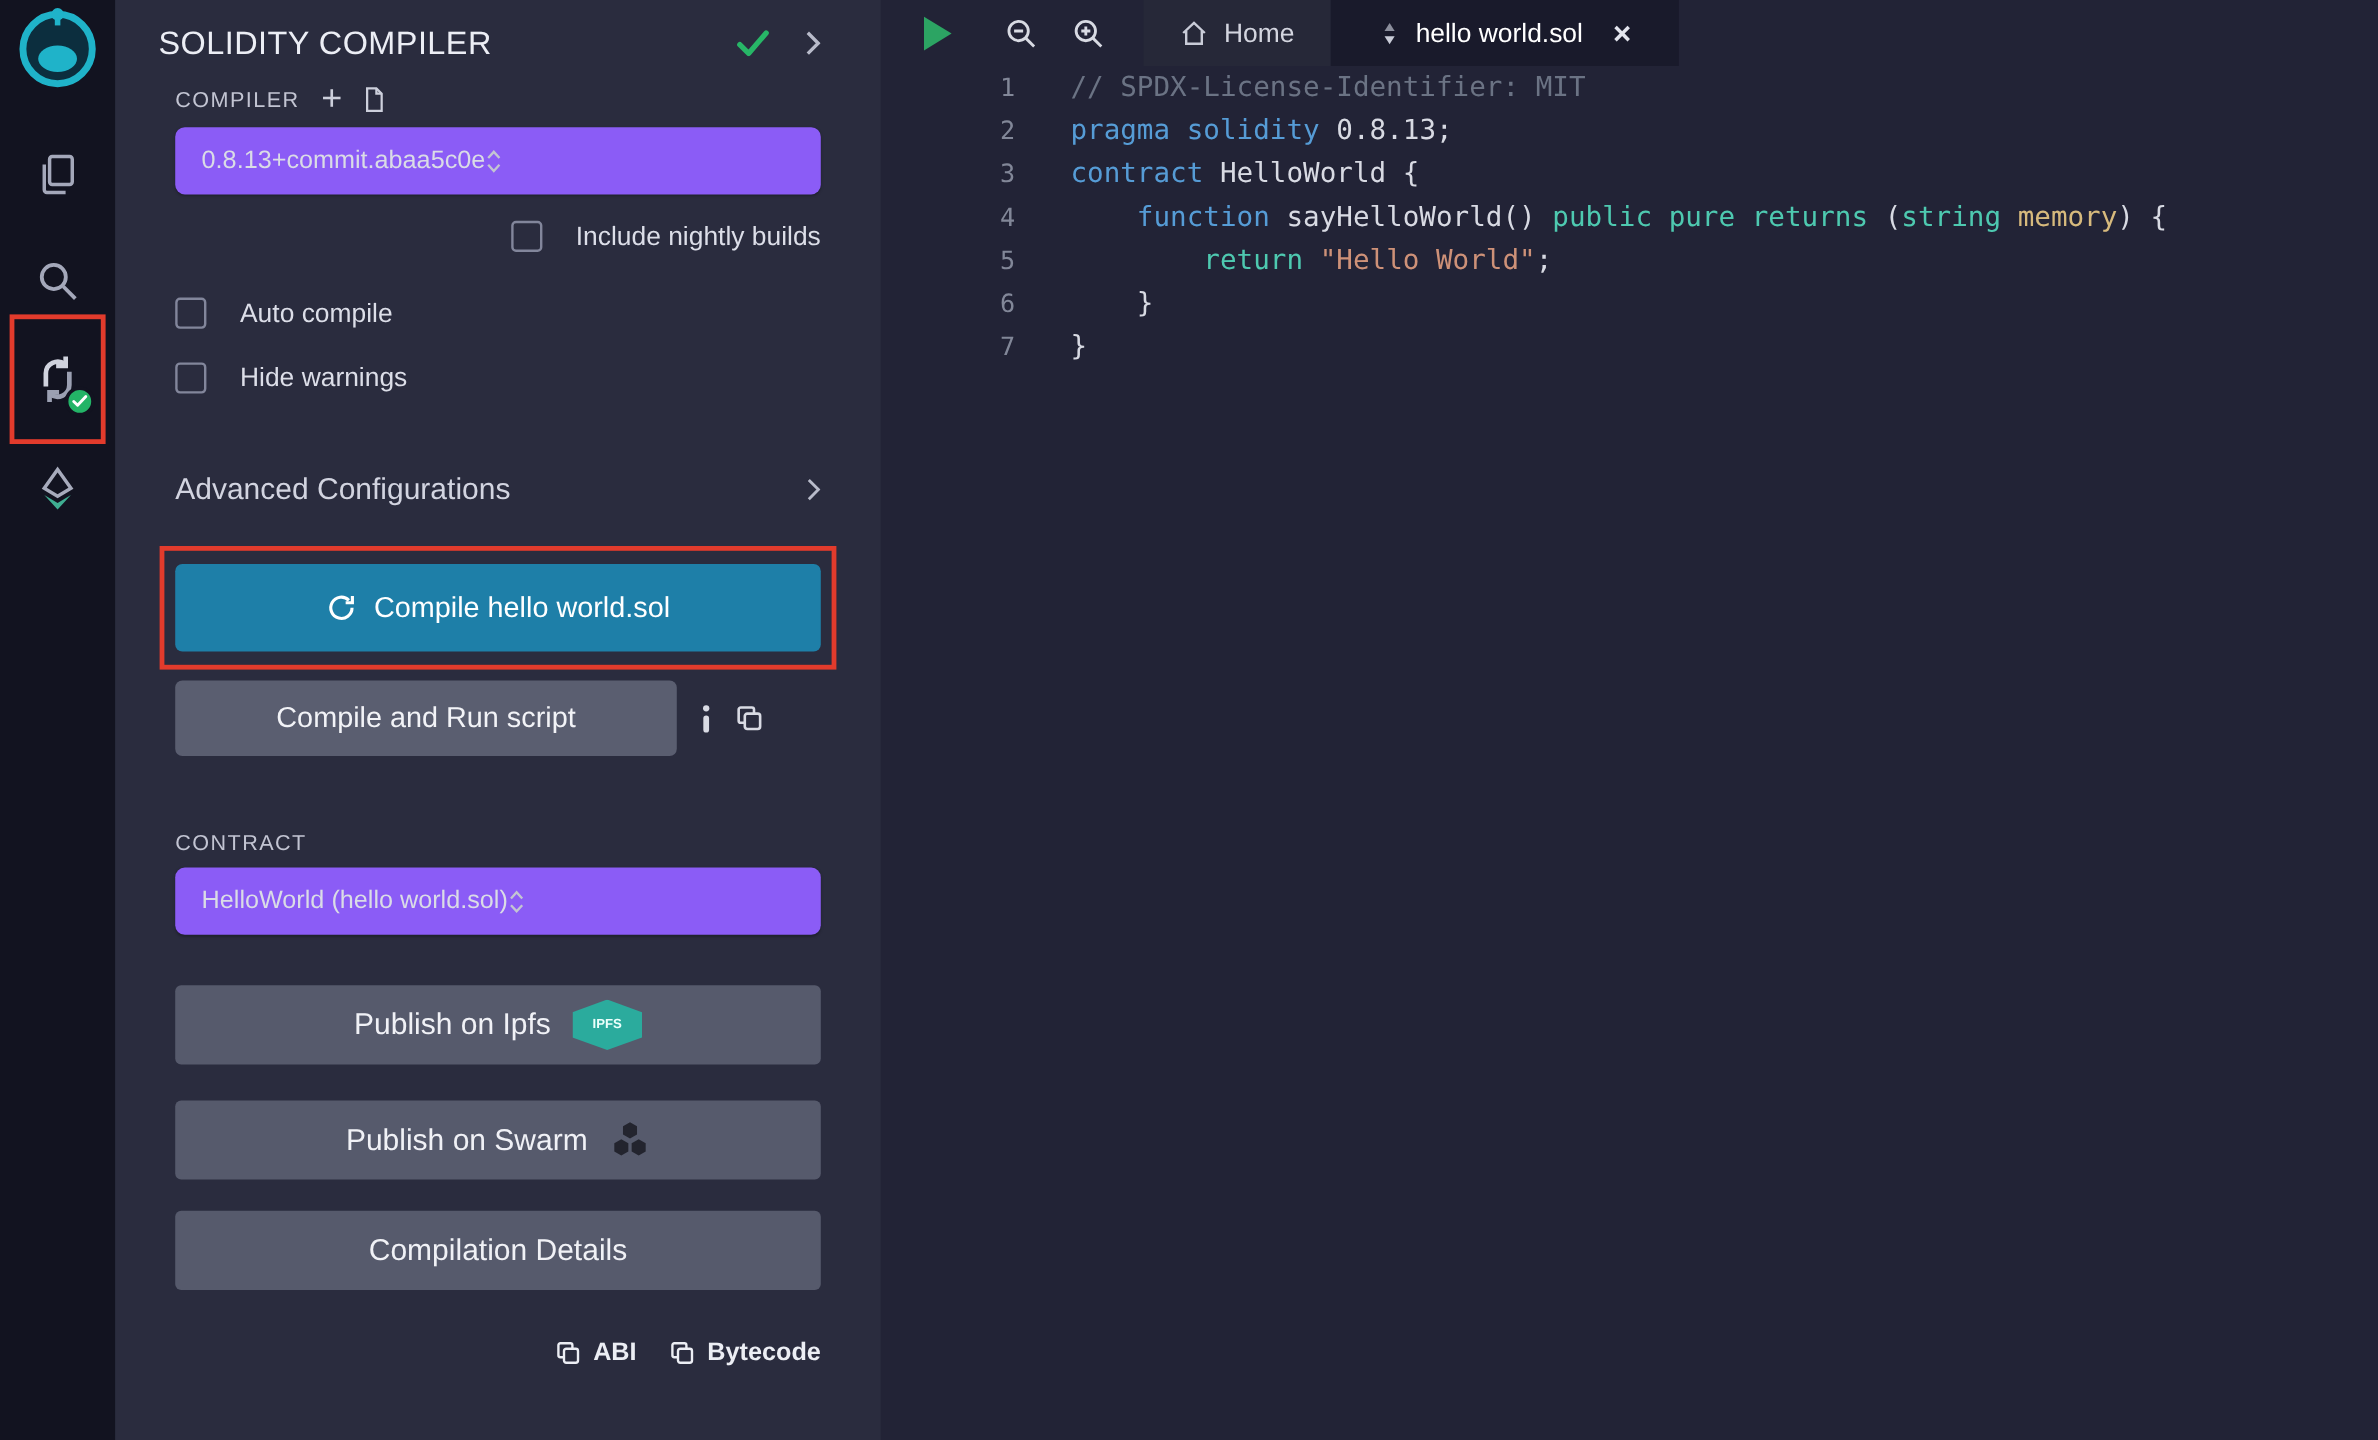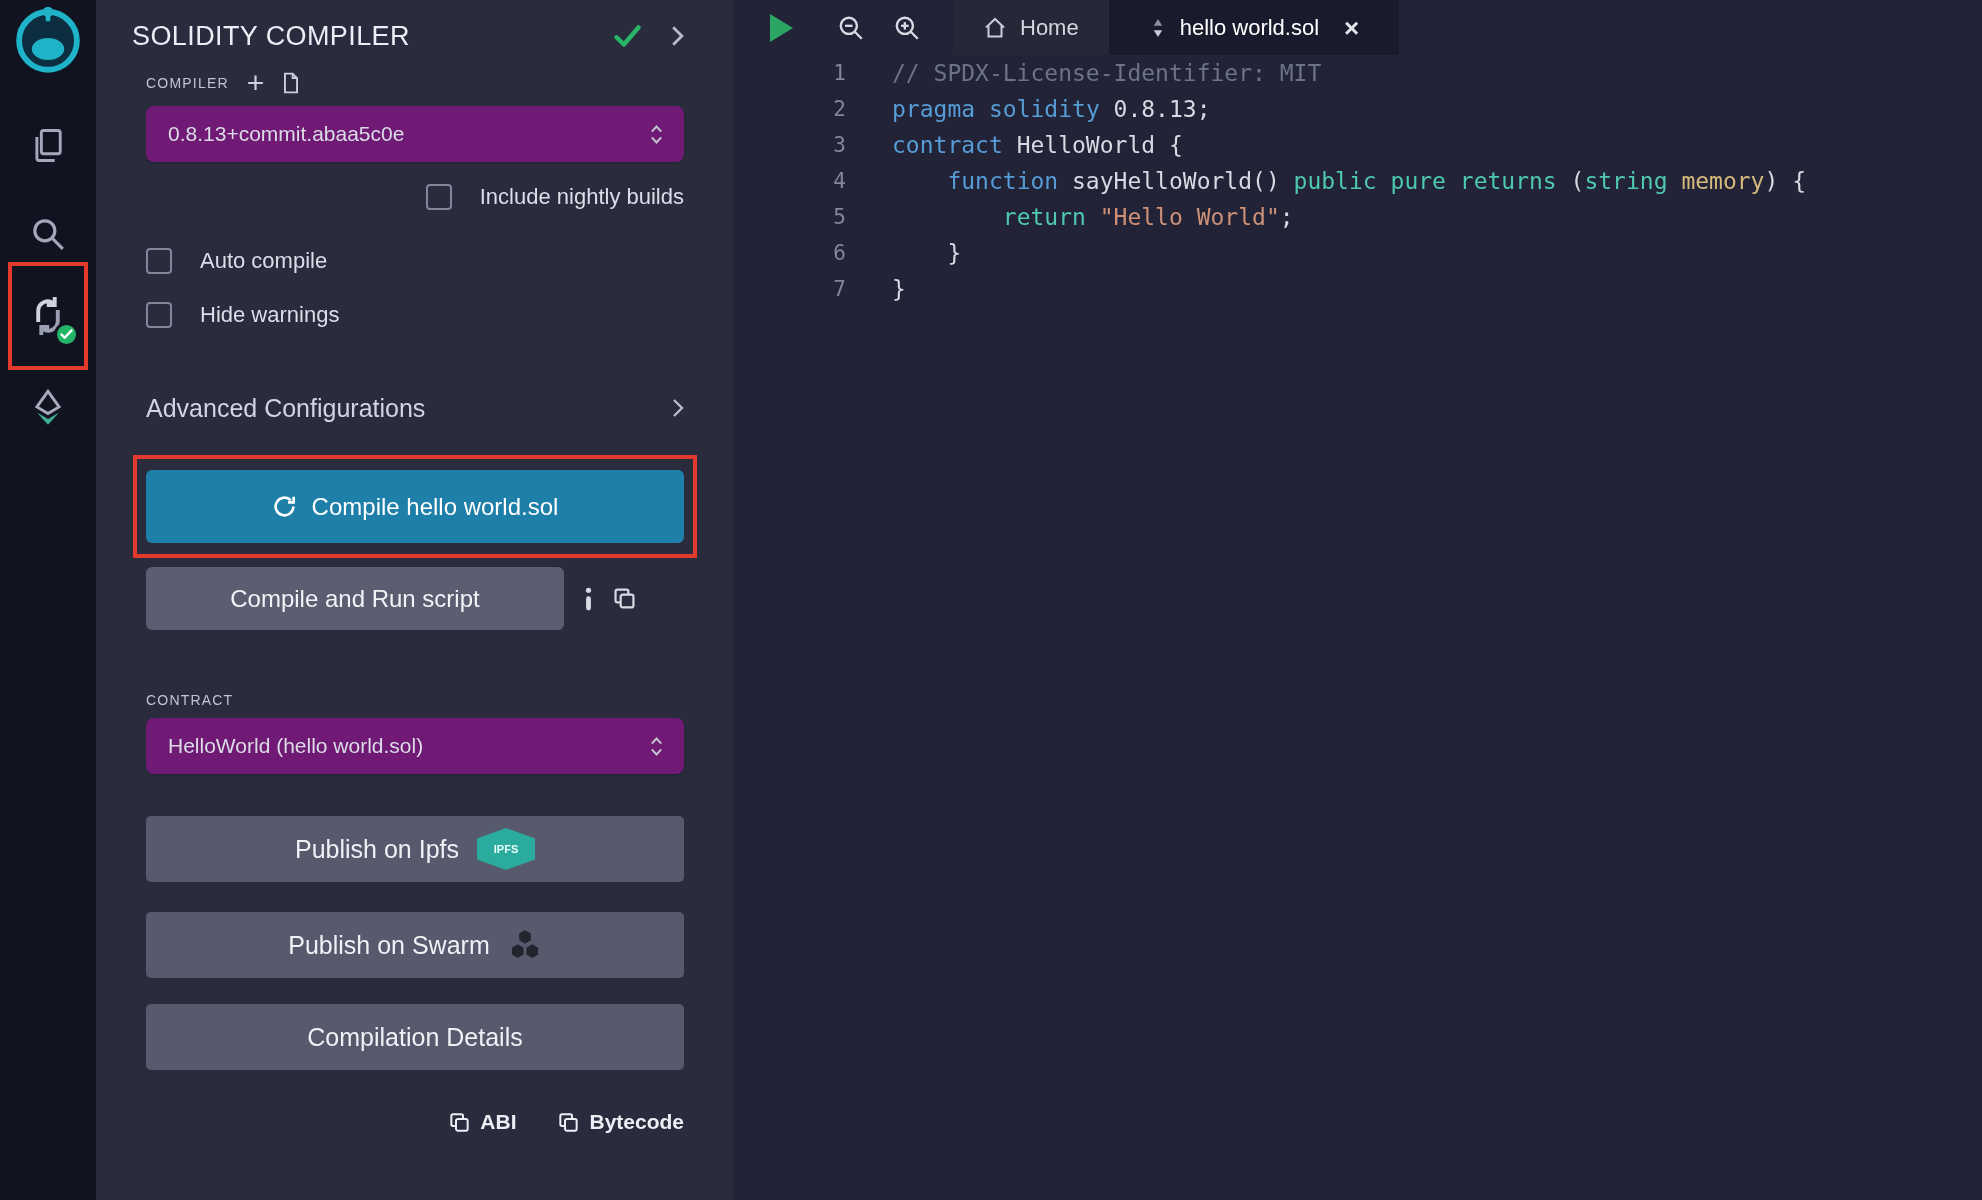--- a/index.html
+++ b/index.html
@@ -21,26 +21,26 @@
   .ann-icon { left:-17px; top:-31px; width:80px; height:108px; }
 
   
   .sidepanel { width:638px; background:#2a2c3e; flex:none; padding:18px 50px 0 50px; color:#d7d9e3; position:relative; }
   .panel-header { display:flex; align-items:center; height:36px; margin-left:-14px; }
   .panel-title { font-size:27px; font-weight:500; letter-spacing:.4px; color:#eceef5; flex:1; }
   .hdr-check { margin-right:30px; display:flex; }
   .hdr-chev { display:flex; cursor:pointer; }
 
   .section-label-row { display:flex; align-items:center; gap:18px; margin-top:18px; height:22px; }
-  .section-label { font-size:14px; letter-spacing:1.2px; color:#c2c4d2; font-weight:500; }
+  .section-label { font-size:18px; letter-spacing:1.2px; color:#c2c4d2; font-weight:500; }
   .mini-plus { font-size:30px; font-weight:300; color:#cdd0dc; line-height:20px; cursor:pointer; }
   .mini-icon { display:flex; color:#cdd0dc; cursor:pointer; }
 
-  .select { margin-top:12px; height:56px; background:#701a75; border-radius:8px; display:flex; align-items:center;
-            justify-content:space-between; padding:0 20px 0 22px; font-size:21px; color:#dadce6; cursor:pointer;
+  .select { margin-top:12px; height:56px; background:#8b5cf6; border-radius:8px; display:flex; align-items:center;
+            padding:0 20px 0 22px; font-size:21px; color:#dadce6; cursor:pointer;
             box-shadow:0 1px 2px rgba(0,0,0,.25); }
 
   .check-row { display:flex; align-items:flex-start; gap:28px; cursor:pointer; }
   .row-nightly { margin-top:22px; justify-content:flex-end; }
   .row-auto    { margin-top:38px; }
   .row-hide    { margin-top:28px; }
   .checkbox { width:26px; height:26px; border:2px solid #82869b; border-radius:4px; background:transparent; flex:none; }
   .check-label { font-size:22px; color:#dcdee8; }
 
   .adv-row { margin-top:64px; display:flex; align-items:center; justify-content:space-between; height:32px; cursor:pointer;text-align:right; }
@@ -60,21 +60,21 @@
   .contract-select { margin-top:10px; }
 
   .btn-wide { width:100%; height:66px; background:#565a6c; border:none; border-radius:5px; color:#f0f1f6;
               font-size:25px; font-family:inherit; display:flex; align-items:center; justify-content:center;
               gap:18px; cursor:pointer; }
   .btn-ipfs    { margin-top:42px; }
   .btn-swarm   { margin-top:30px; }
   .btn-details { margin-top:26px; }
   .ipfs-badge { width:58px; height:42px; background:#2bab9d; clip-path:polygon(50% 0,100% 25%,100% 75%,50% 100%,0 75%,0 25%);
                 display:flex; align-items:center; justify-content:center; font-size:11px; font-weight:700; color:#eafffb; }
-  .abi-row { margin-top:40px; display:flex; justify-content:flex-end; gap:42px; }
+  .abi-row { margin-top:40px; display:flex; justify-content:flex-end; gap:28px; }
   .abi-item { display:flex; align-items:center; gap:10px; font-size:21px; font-weight:600; color:#eceef4; cursor:pointer; }
 
   
   .main { flex:1; background:#222336; display:flex; flex-direction:column; }
   .tabbar { height:55px; display:flex; align-items:center; flex:none; }
   .play { margin-left:36px; width:0; height:0; border-left:23px solid #2ca463; border-top:14px solid transparent;
           border-bottom:14px solid transparent; cursor:pointer; }
   .tb-icon { display:flex; color:#d8dae3; cursor:pointer; }
   .tb-zoomout { margin-left:44px; }
   .tb-zoomin  { margin-left:28px; }

